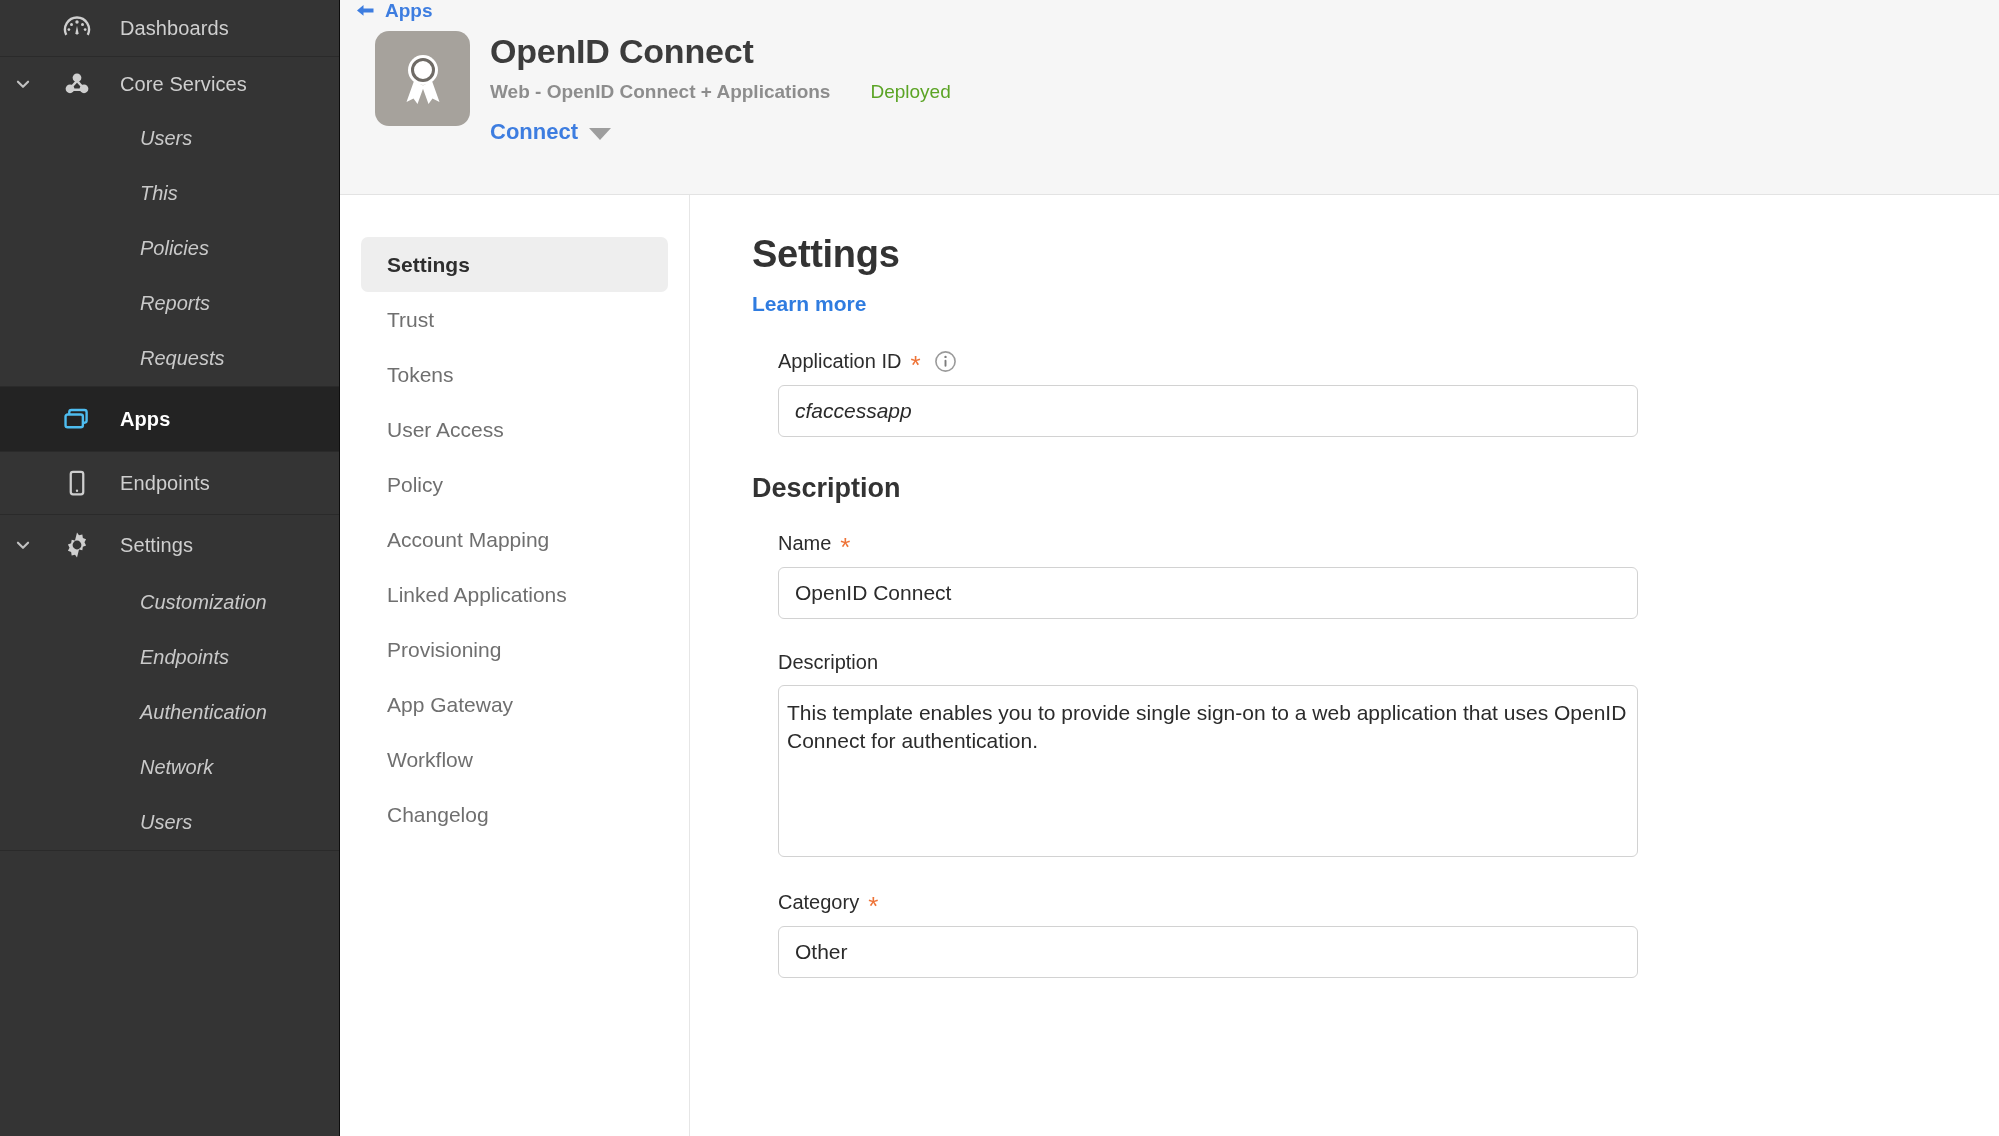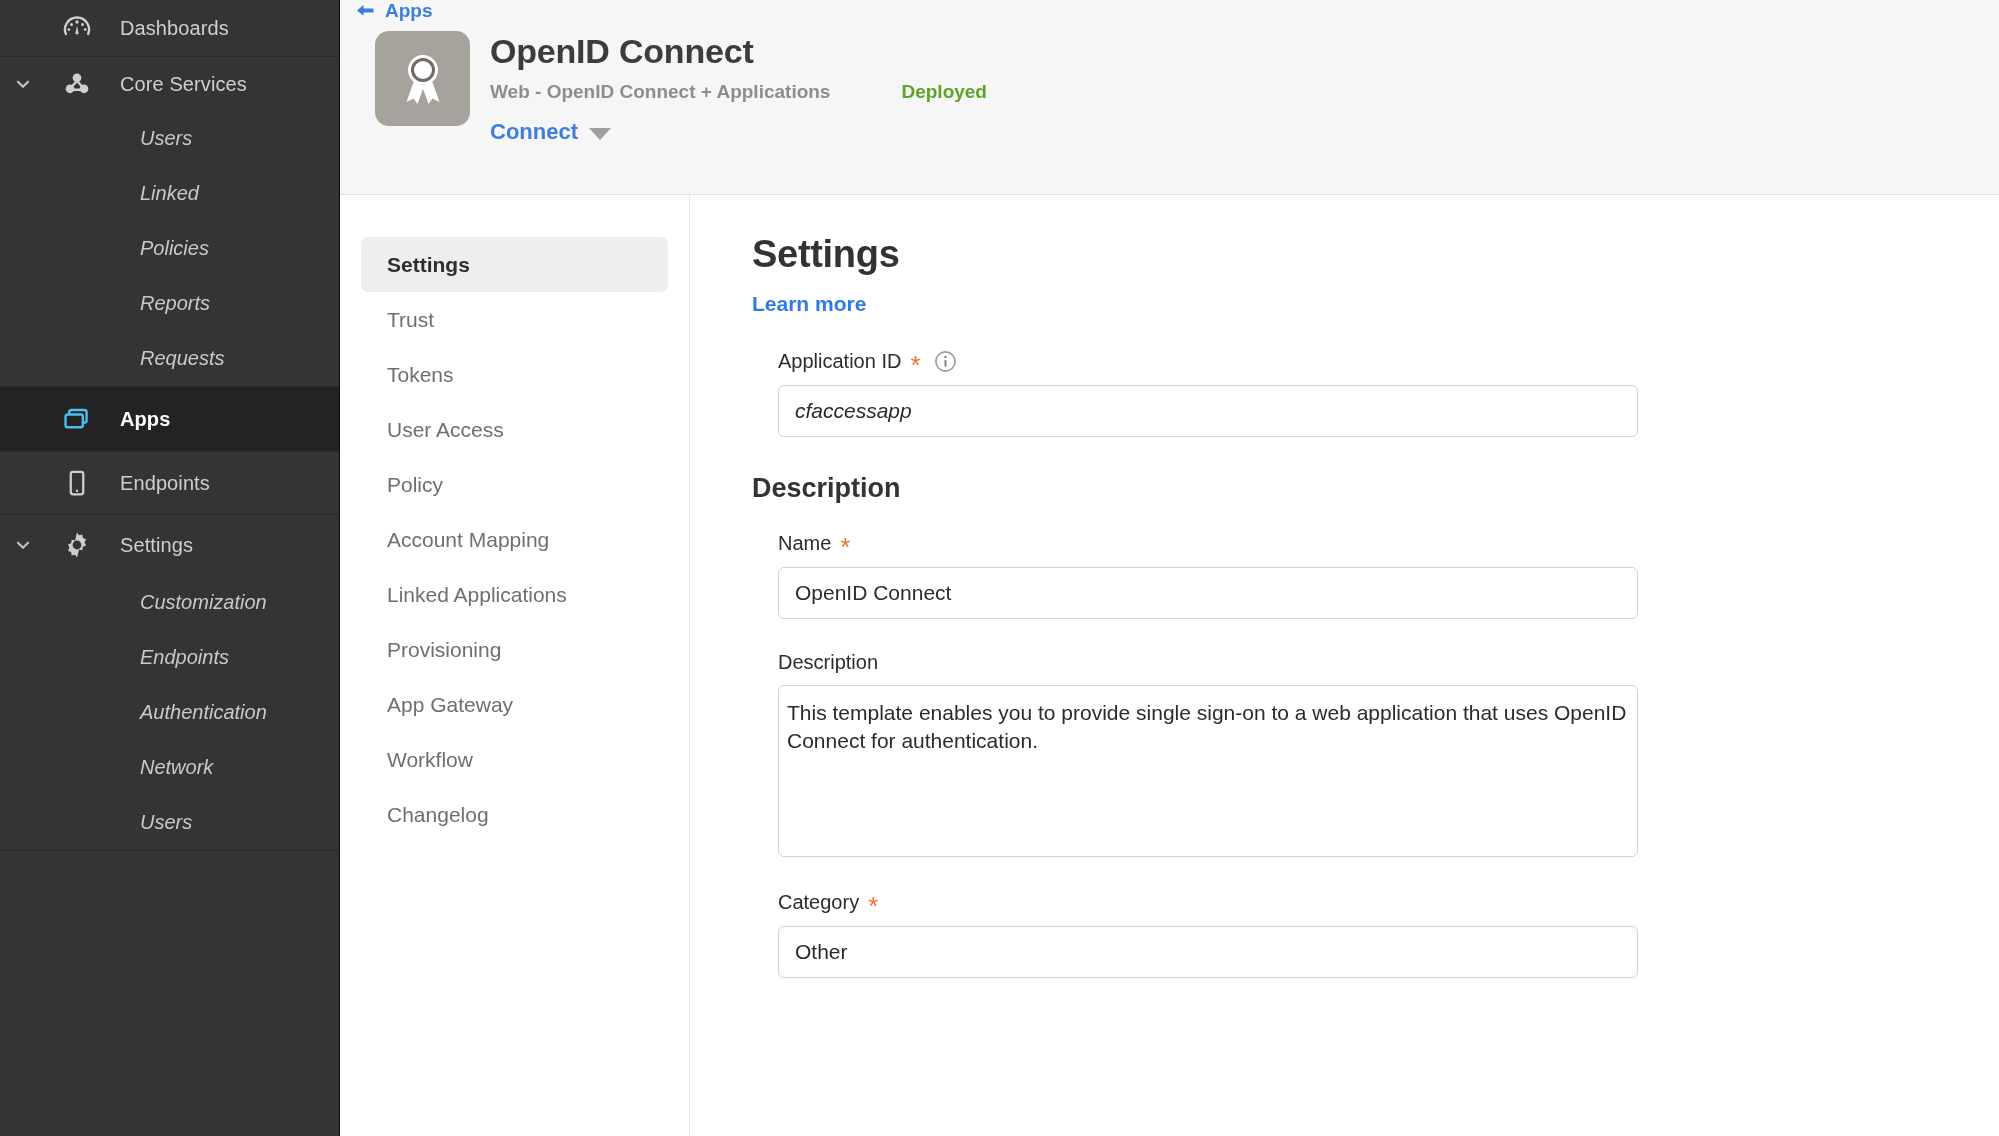--- a/index.html
+++ b/index.html
@@ -72,21 +72,21 @@
     background: #a6a29c; border-radius: 14px;
     display: flex; align-items: center; justify-content: center;
   }
   .app-meta { position: absolute; left: 150px; top: 32px; }
   .app-title {
     font-size: 34px; font-weight: bold; color: #3c3c3c;
     letter-spacing: -0.2px; line-height: 1.15;
   }
   .app-subrow { display: flex; align-items: baseline; gap: 40px; margin-top: 10px; }
   .app-subtitle { font-size: 19px; font-weight: bold; color: #8d8d8d; }
-  .app-status { font-size: 19px; font-weight: bold; color: #5ba425; margin-left: 31px; }
+  .app-status { font-size: 19px; font-weight: normal; color: #5ba425; }
   .actions-row {
     display: flex; align-items: center; gap: 11px;
     margin-top: 16px; cursor: pointer;
   }
   .actions-label { font-size: 22px; font-weight: bold; color: #3d7de0; }
   .actions-caret {
     width: 0; height: 0;
     border-left: 11px solid transparent;
     border-right: 11px solid transparent;
     border-top: 12px solid #9e9e9e;
@@ -195,21 +195,21 @@
             <circle cx="17.6" cy="15.8" r="3.5" fill="#cfcfcf"></circle>
             <path d="M12 9.5 L7.6 14.4 M12 9.5 L16.4 14.4 M8.8 16.6 H15.2" stroke="#cfcfcf" stroke-width="1.9"></path>
           </svg>
         </span>
         <span class="nav-label">Core Services</span>
       </div>
       <div class="nav-sub">
         <span>Users</span>
       </div>
       <div class="nav-sub">
-        <span>Linked</span>
+        <span>This</span>
       </div>
       <div class="nav-sub">
         <span>Policies</span>
       </div>
       <div class="nav-sub">
         <span>Reports</span>
       </div>
       <div class="nav-sub">
         <span>Requests</span>
       </div>

